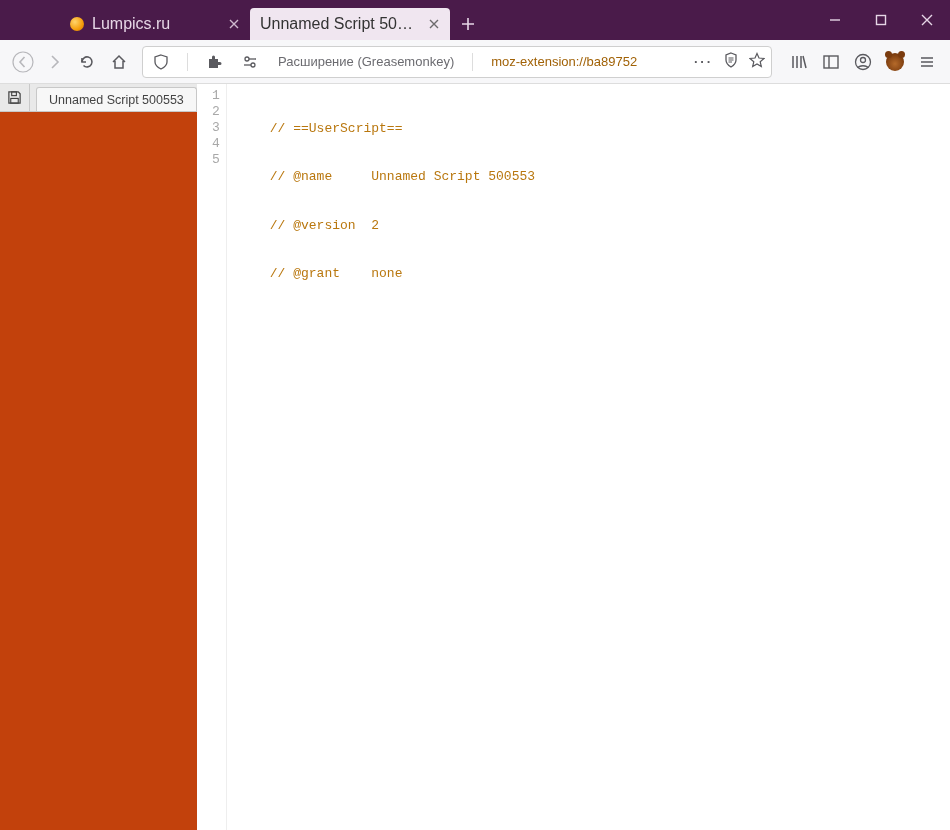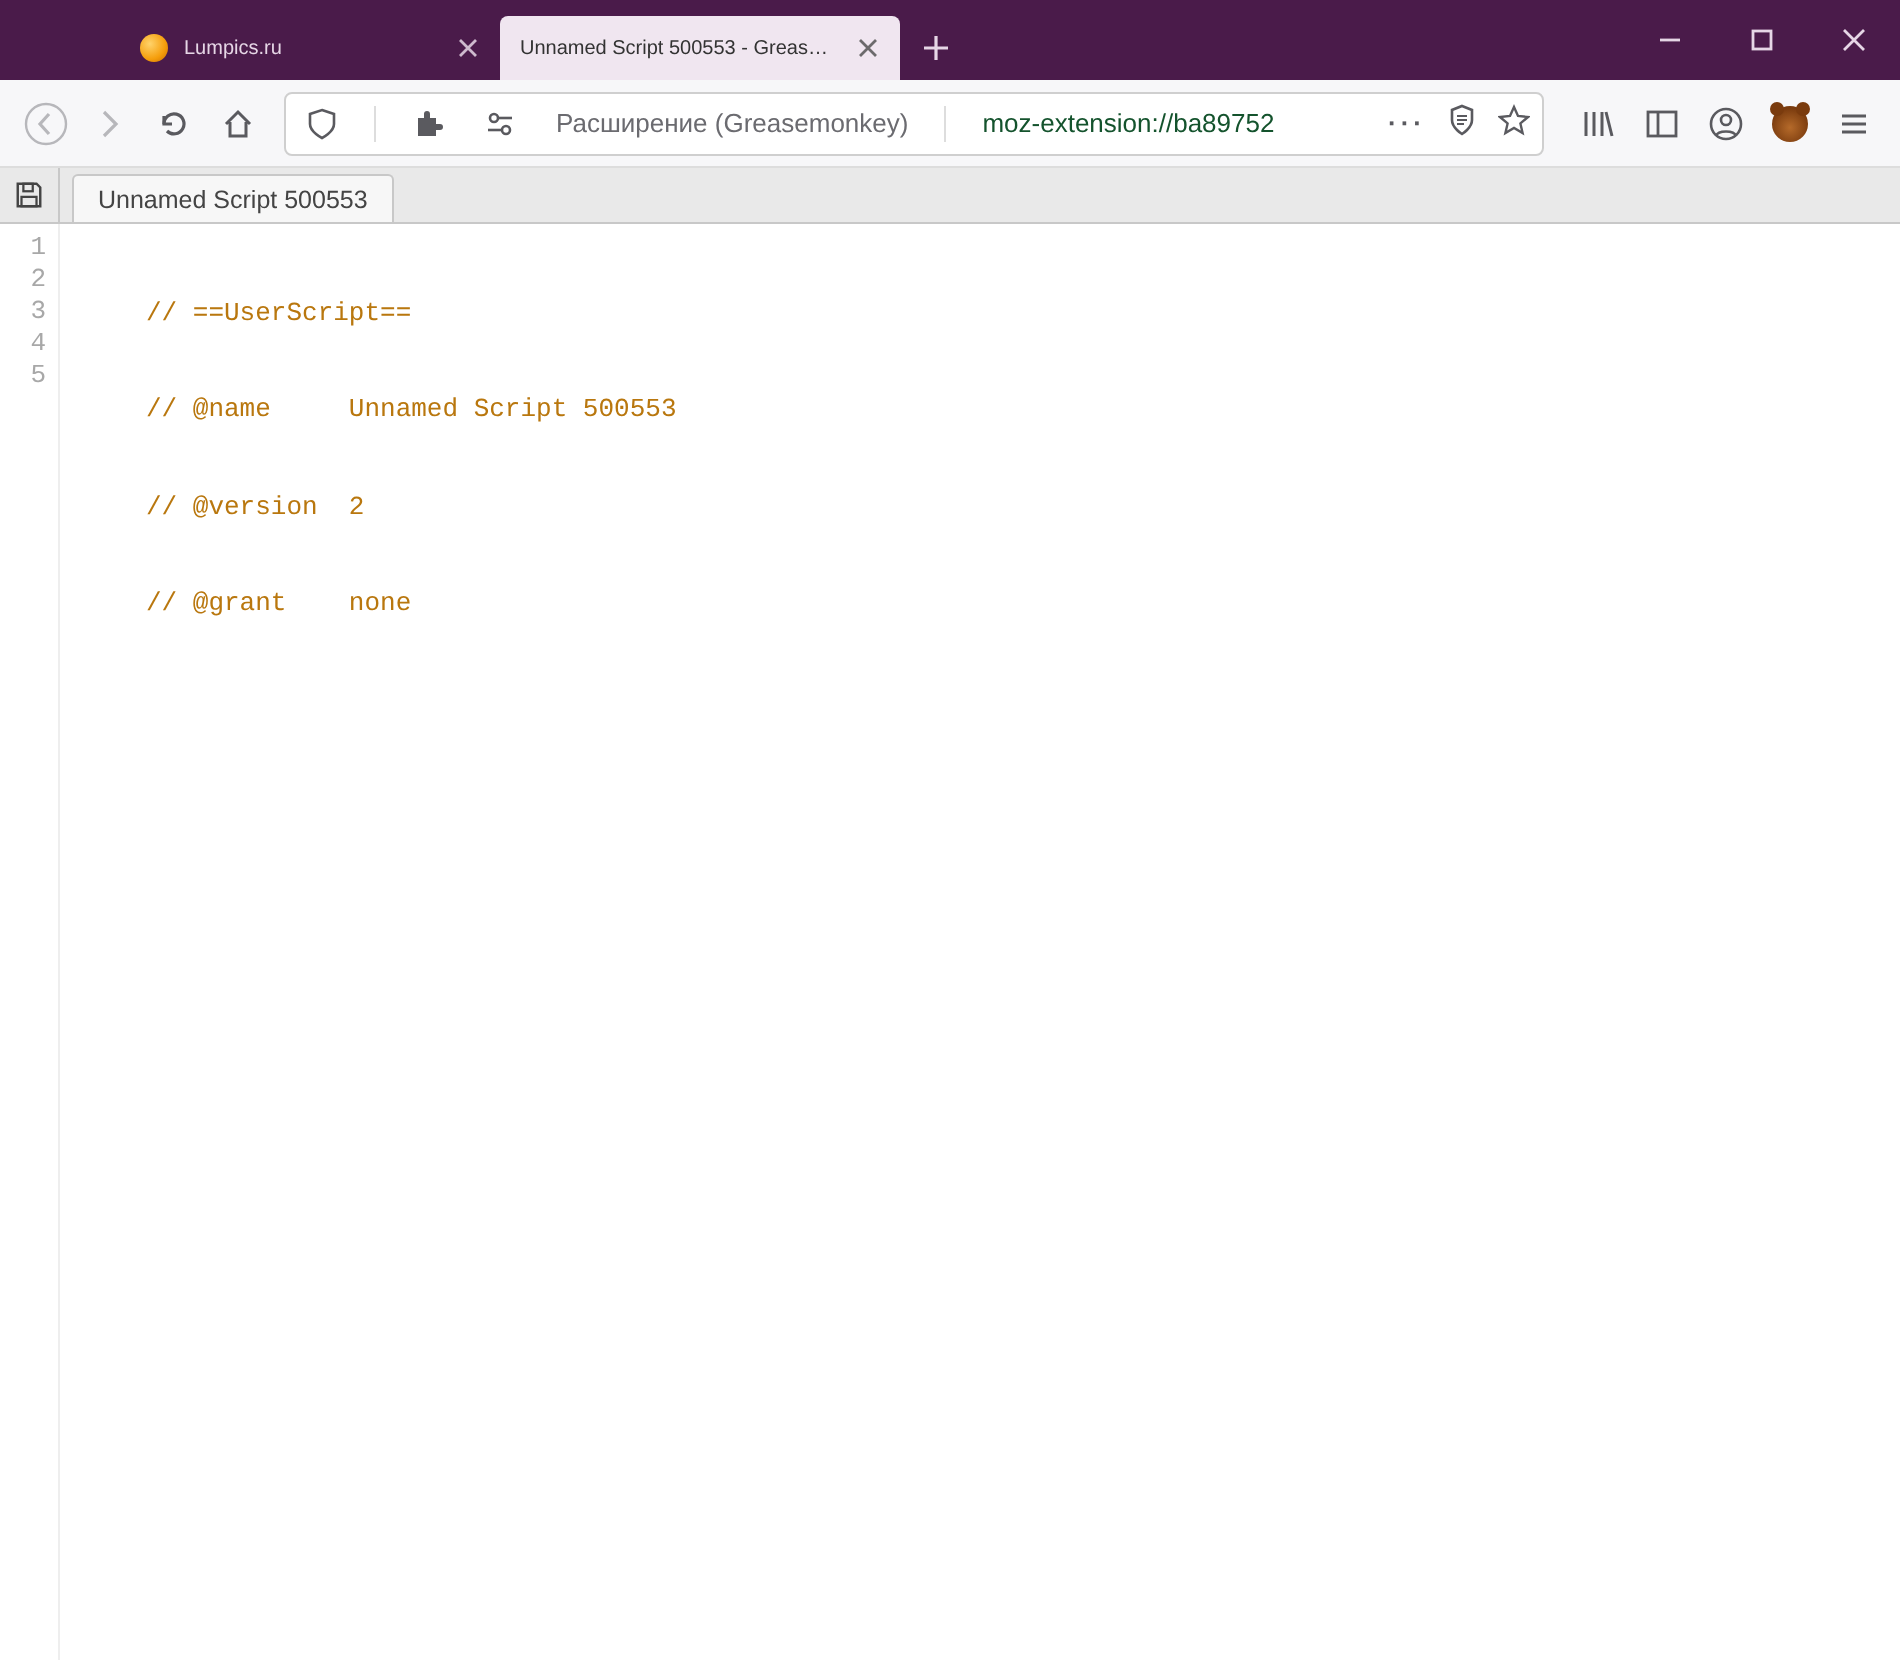--- a/index.html
+++ b/index.html
@@ -30,21 +30,21 @@
     display: flex;
     align-items: center;
     height: 32px;
     padding: 0 8px 0 10px;
     min-width: 190px;
     max-width: 200px;
     border-top-left-radius: 4px;
     border-top-right-radius: 4px;
     position: relative;
     gap: 8px;
-    font-size: 10px;
+    font-size: 16px;
     color: #e6d6e6;
   }
   .tab.active {
     background: #f0e6f0;
     color: #333;
   }
   .tab-title { flex: 1; white-space: nowrap; overflow: hidden; text-overflow: ellipsis; }
   .tab .favicon {
     width: 14px; height: 14px; border-radius: 50%;
   }
@@ -106,21 +106,21 @@
   .urlbar .seg {
     display:flex;align-items:center;gap:4px;
     color:#5a5a5f;
     font-size: 13px;
     padding: 0 4px;
   }
   .urlbar .vsep {
     width:1px; height:18px; background:#ddd; margin:0 2px;
   }
   .urlbar .ext-label { color:#6b6b70; }
-  .urlbar .urltext { color:#14532d; }
+  .urlbar .urltext { color:#a16207; }
   .urlbar .grow { flex:1; }
   .urlbar .right-icons { display:flex; align-items:center; gap:10px; color:#5a5a5f; }
   .ellipsis { letter-spacing: 2px; font-weight:bold; color:#5a5a5f; }
 
   .right-tools { display:flex; align-items:center; gap:2px; margin-left:4px;}
   .monkey-icon {
     width:18px;height:18px;border-radius:50%;
     background: radial-gradient(circle at 50% 60%, #b56a2a, #7a3b0e 70%);
     position:relative;
   }
@@ -129,21 +129,20 @@
     background:#7a3b0e; top:-2px;
   }
   .monkey-icon::before{ left:-1px; }
   .monkey-icon::after{ right:-1px; }
 
   
   .app {
     height: calc(830px - 40px - 44px);
     background: #c2410c;
     display:flex;
-    flex-direction:column;
   }
   .editor-tabs {
     height: 28px;
     display:flex;
     align-items:stretch;
     background:#e9e9e9;
     border-bottom:1px solid #c8c8c8;
   }
   .save-cell {
     width: 30px; display:flex;align-items:center;justify-content:center;

